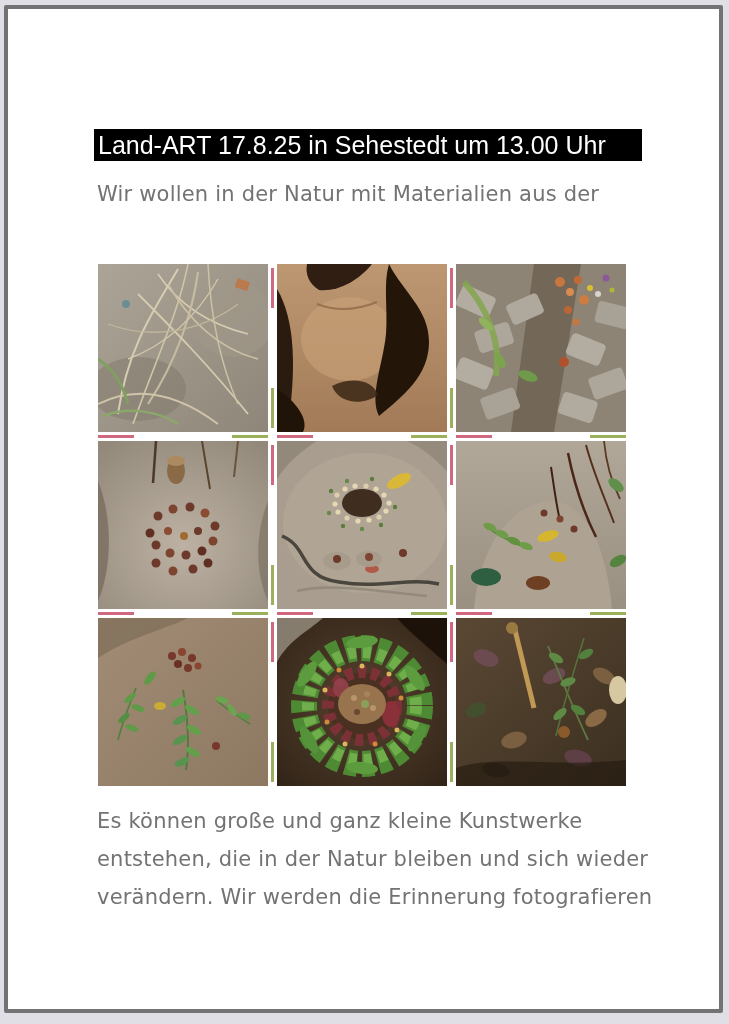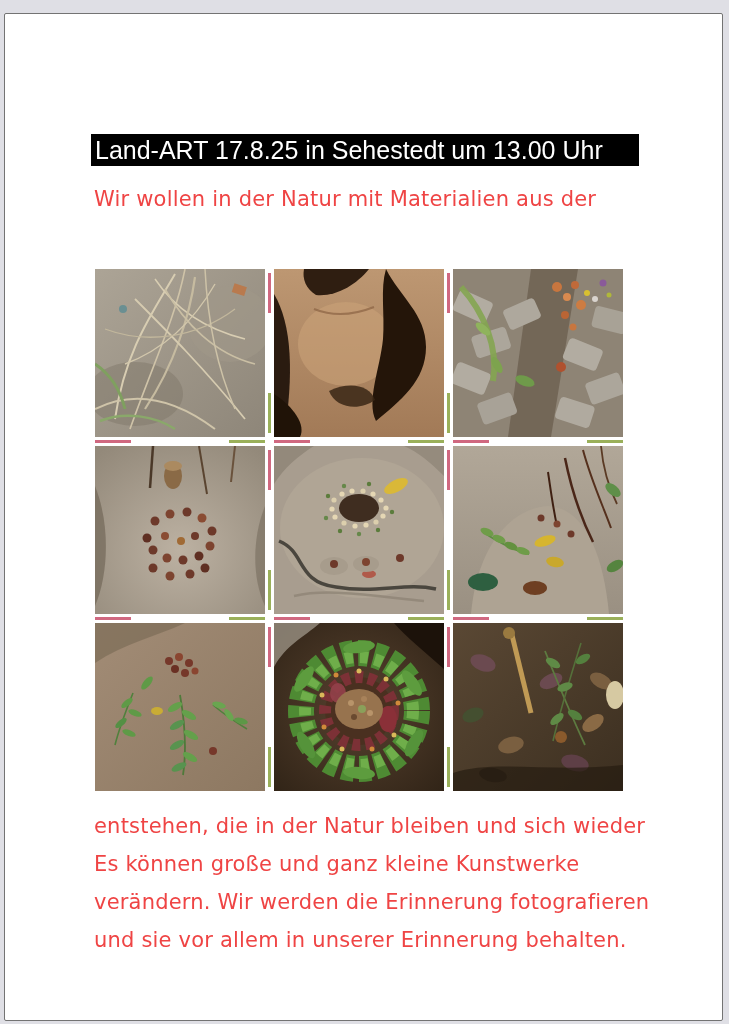--- a/index.html
+++ b/index.html
@@ -3,33 +3,33 @@
 <meta charset="utf-8">
 <style>
   html,body{margin:0;padding:0;}
   body{
     width:729px;height:1024px;position:relative;
     background:#dfdfe5;
     font-family:"DejaVu Sans", sans-serif;
     overflow:hidden;
   }
   .page{
-    position:absolute;left:4px;top:13px;width:719px;height:1008px;
-    background:#ffffff;border:1px solid #737373;border-radius:2px;
+    position:absolute;left:4px;top:5px;width:719px;height:1008px;
+    background:#ffffff;border:4px solid #737373;border-radius:2px;
     box-sizing:border-box;
   }
   .title-bar{
     position:absolute;left:86px;top:120px;width:548px;height:32px;
     background:#000000;color:#ffffff;
     font-family:"Liberation Sans", sans-serif;
     font-size:25px;line-height:32px;white-space:nowrap;
     padding-left:4px;box-sizing:border-box;overflow:hidden;
   }
   .para{
-    position:absolute;left:89px;color:#ef4444;
+    position:absolute;left:89px;color:#737373;
     font-size:21px;line-height:38px;letter-spacing:0.2px;
   }
   .para.intro{top:166px;width:580px;}
   .para.outro{top:793px;width:600px;}
   .photo-grid{
     position:absolute;left:90px;top:255px;width:528px;height:522px;
     display:grid;grid-template-columns:170px 170px 170px;
     grid-template-rows:168px 168px 168px;gap:9px;
   }
   .cell{
@@ -371,19 +371,18 @@
       <div class="mark" style="left: 358px; top: 348px; width: 36px; height: 3px; background: rgb(208, 104, 128);"></div>
       <div class="mark" style="left: 134px; top: 171px; width: 36px; height: 3px; background: rgb(154, 176, 90);"></div>
       <div class="mark" style="left: 313px; top: 171px; width: 36px; height: 3px; background: rgb(154, 176, 90);"></div>
       <div class="mark" style="left: 492px; top: 171px; width: 36px; height: 3px; background: rgb(154, 176, 90);"></div>
       <div class="mark" style="left: 134px; top: 348px; width: 36px; height: 3px; background: rgb(154, 176, 90);"></div>
       <div class="mark" style="left: 313px; top: 348px; width: 36px; height: 3px; background: rgb(154, 176, 90);"></div>
       <div class="mark" style="left: 492px; top: 348px; width: 36px; height: 3px; background: rgb(154, 176, 90);"></div>
     </div>
 
   <div class="para outro">
+    <div>Es können große und ganz kleine Kunstwerke</div>
     <div>entstehen, die in der Natur bleiben und sich wieder</div>
-    <div>Es können große und ganz kleine Kunstwerke</div>
     <div>verändern. Wir werden die Erinnerung fotografieren</div>
-    <div>und sie vor allem in unserer Erinnerung behalten.</div>
   </div>
 
 </div>
 
 </body></html>

